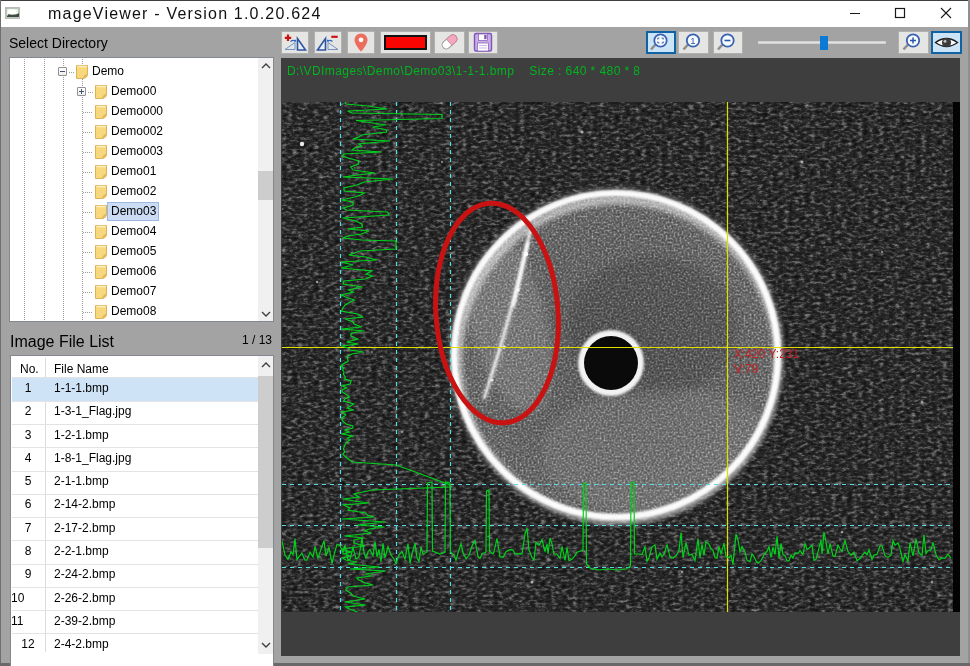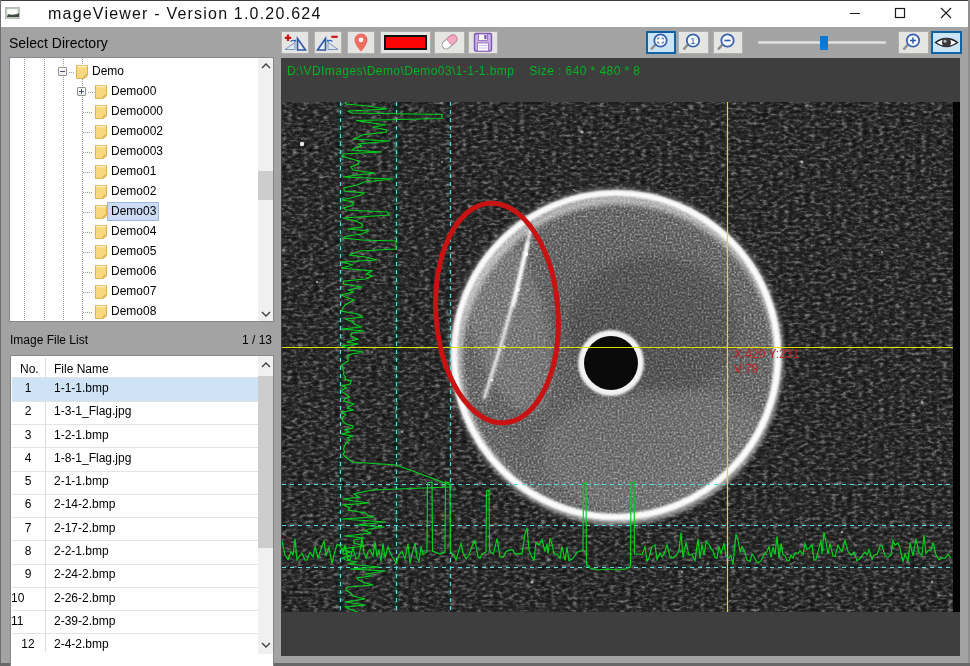--- a/index.html
+++ b/index.html
@@ -11,21 +11,21 @@
 .bt{left:0;top:0;width:970px;height:1px;background:#3f3f3f}
 .bl{left:0;top:0;width:1px;height:666px;background:#6e6e6e}
 .br{left:968px;top:0;width:2px;height:666px;background:#8f8f8f}
 .bb{left:0;top:663px;width:970px;height:3px;background:#686868}
 
 .tbtn{position:absolute;top:31px;height:23px;background:#e5e5e3;border:1px solid #b2b0ac}
 .tbtn.act{background:#cce4f7;border:2px solid #0f63a5}
 
 #seldir{position:absolute;left:9px;top:35px;font-size:14px;color:#000}
 #tree{position:absolute;left:9px;top:57px;width:265px;height:265px;background:#fff;border:1px solid #828790;overflow:hidden}
-#filelabel{position:absolute;left:10px;top:333px;font-size:12px;color:#000}
+#filelabel{position:absolute;left:10px;top:333px;font-size:16px;color:#000}
 #filecount{position:absolute;left:200px;top:333px;width:72px;text-align:right;font-size:12px;color:#000}
 #table{position:absolute;left:10px;top:355px;width:264px;height:333px;background:#fff;border:1px solid #828790;overflow:hidden}
 .dotv{position:absolute;width:1px;background-image:repeating-linear-gradient(to bottom,#9a9a9a 0 1px,transparent 1px 2px)}
 .doth{position:absolute;height:1px;background-image:repeating-linear-gradient(to right,#9a9a9a 0 1px,transparent 1px 2px)}
 .trow{position:absolute;font-size:12px;color:#000;white-space:nowrap}
 .ebox{position:absolute;width:9px;height:9px;background:linear-gradient(#fff,#ededed);border:1px solid #919191;border-radius:1px}
 .ebox i{position:absolute;left:1px;top:3px;width:5px;height:1px;background:#44536b}
 .ebox.plus b{position:absolute;left:3px;top:1px;width:1px;height:5px;background:#44536b}
 .sbar{position:absolute;background:#f0f0f0}
 .trowsel{position:absolute;background:#cbdcf4;border:1px solid #9ab8e0}

